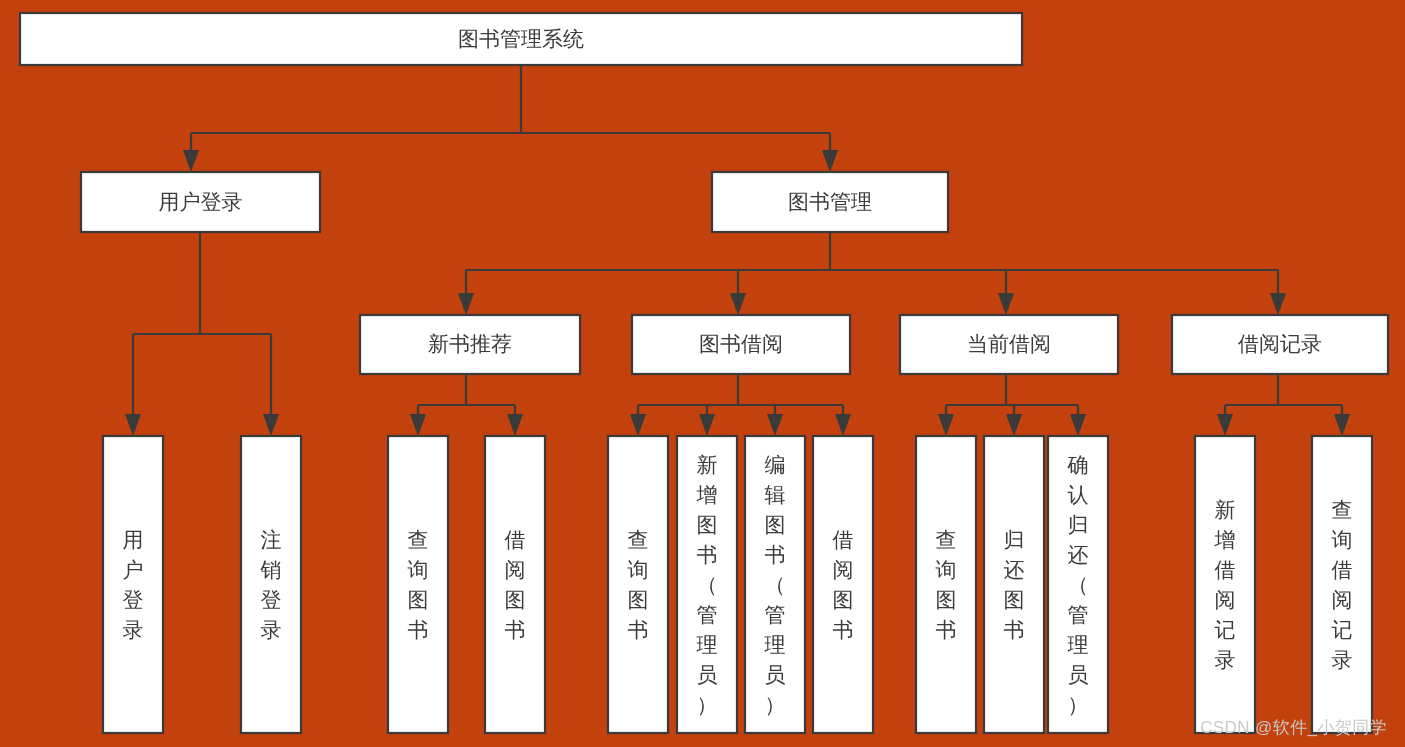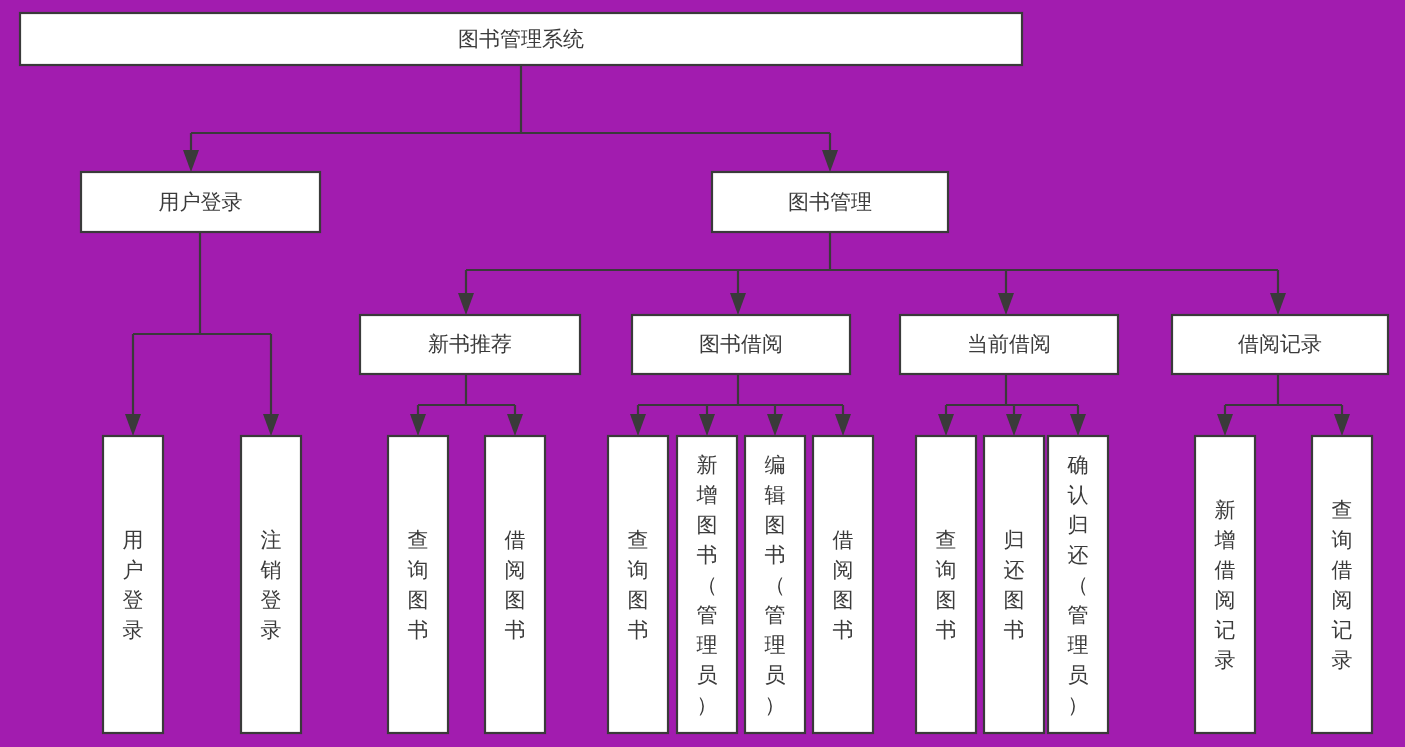--- a/index.html
+++ b/index.html
@@ -8,21 +8,21 @@
     padding: 0;
     background: #ffffff;
   }
   body {
     font-family: "Liberation Sans", "DejaVu Sans", sans-serif;
   }
   #diagram-root {
     position: relative;
     width: 1405px;
     height: 747px;
-    background: #a21caf;
+    background: #c2410c;
     overflow: hidden;
   }
   #flow-svg {
     position: absolute;
     left: 0;
     top: 0;
     width: 1405px;
     height: 747px;
     display: block;
   }
@@ -216,13 +216,14 @@
         <g>
           <rect class="node-box" x="1195" y="436" width="60" height="297"></rect>
           <text class="node-label-vertical" x="1225" y="517.3"><tspan x="1225" dy="0">新</tspan><tspan x="1225" dy="30">增</tspan><tspan x="1225" dy="30">借</tspan><tspan x="1225" dy="30">阅</tspan><tspan x="1225" dy="30">记</tspan><tspan x="1225" dy="30">录</tspan></text>
         </g>
         <g>
           <rect class="node-box" x="1312" y="436" width="60" height="297"></rect>
           <text class="node-label-vertical" x="1342" y="517.3"><tspan x="1342" dy="0">查</tspan><tspan x="1342" dy="30">询</tspan><tspan x="1342" dy="30">借</tspan><tspan x="1342" dy="30">阅</tspan><tspan x="1342" dy="30">记</tspan><tspan x="1342" dy="30">录</tspan></text>
         </g>
       </g>
   </svg>
+  <div class="watermark-text">CSDN @软件_小贺同学</div>
 </div>
 
 </body></html>

